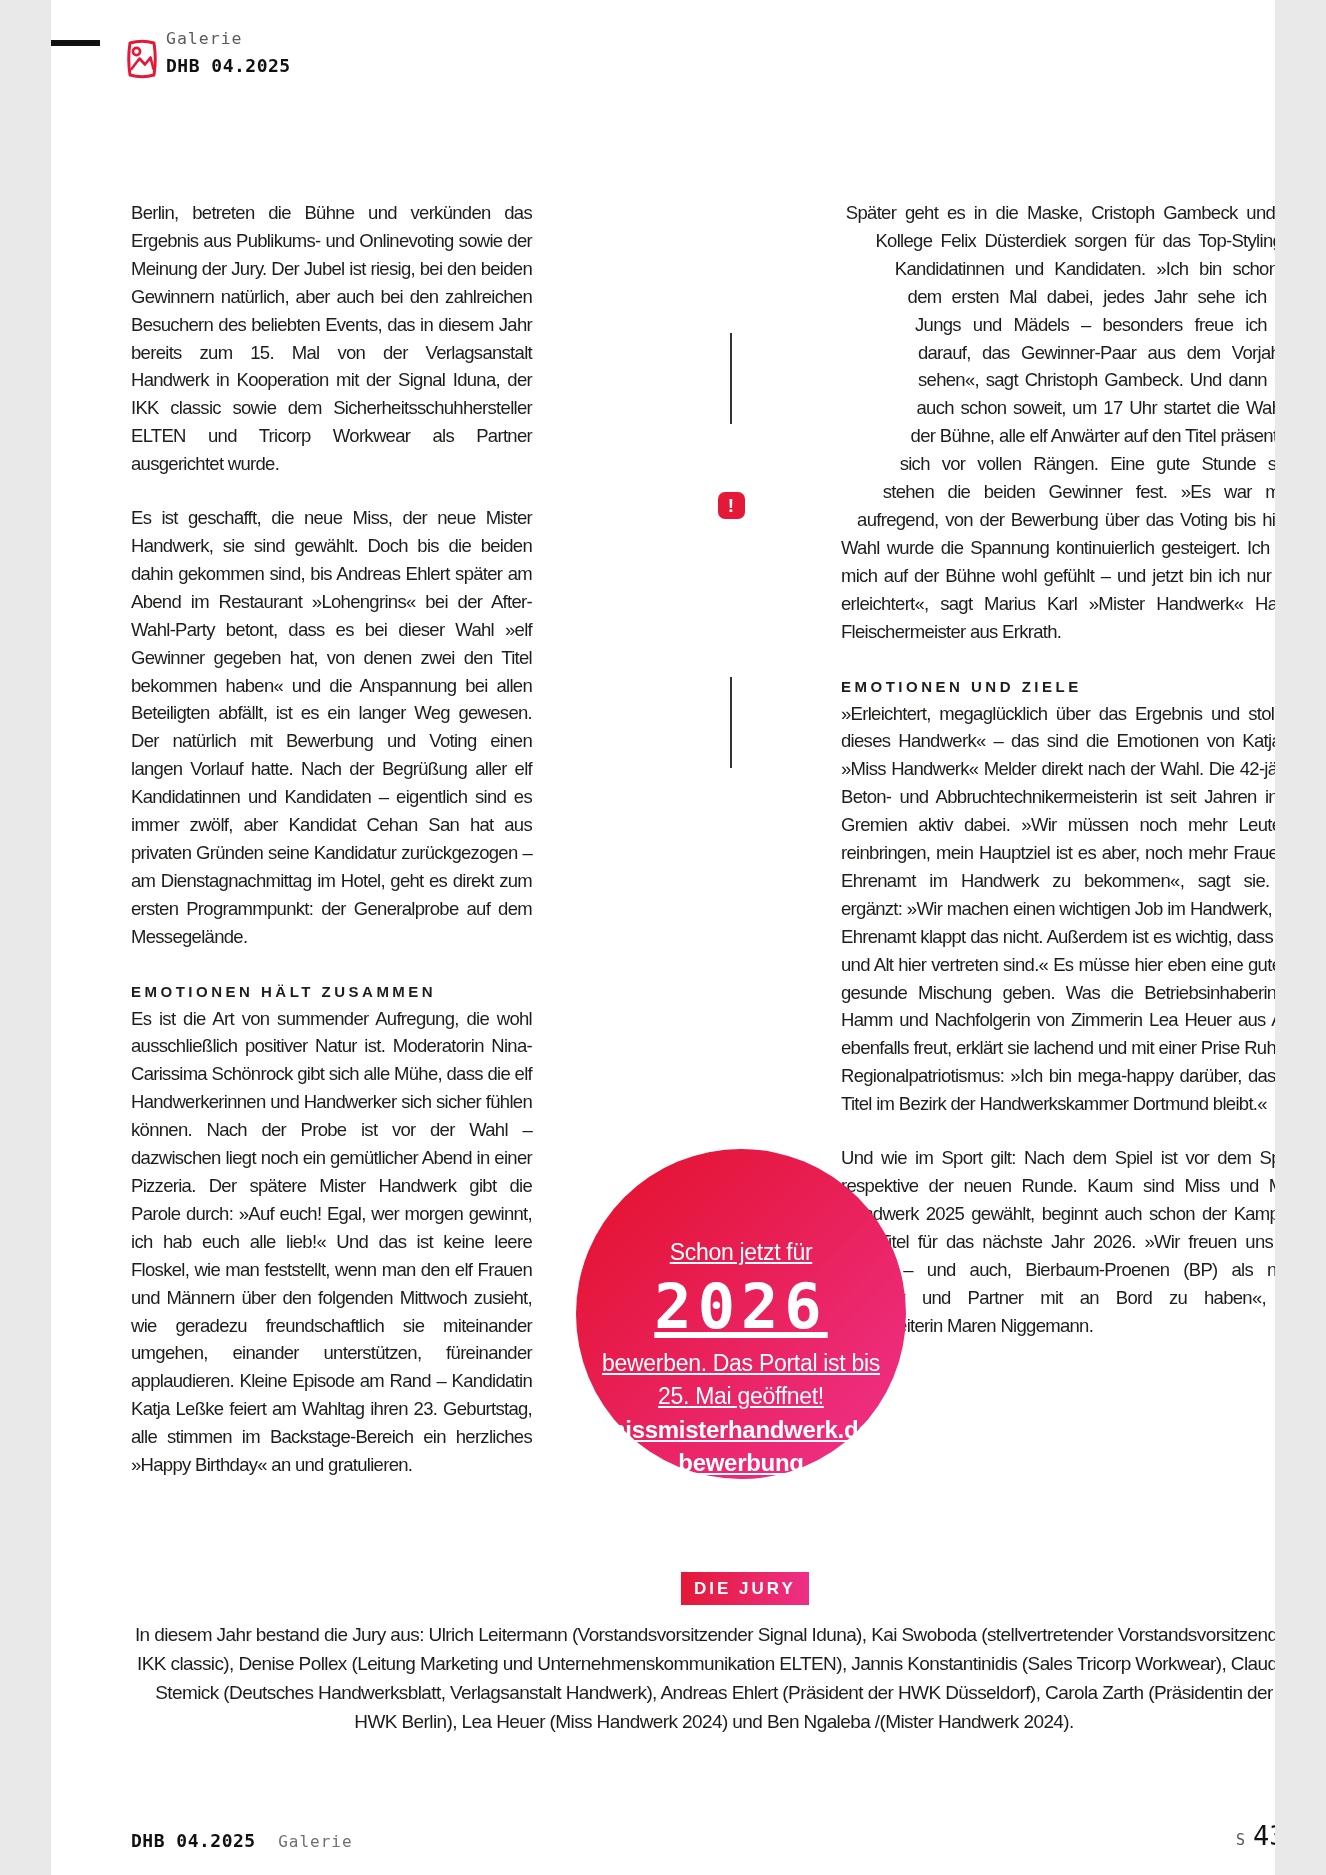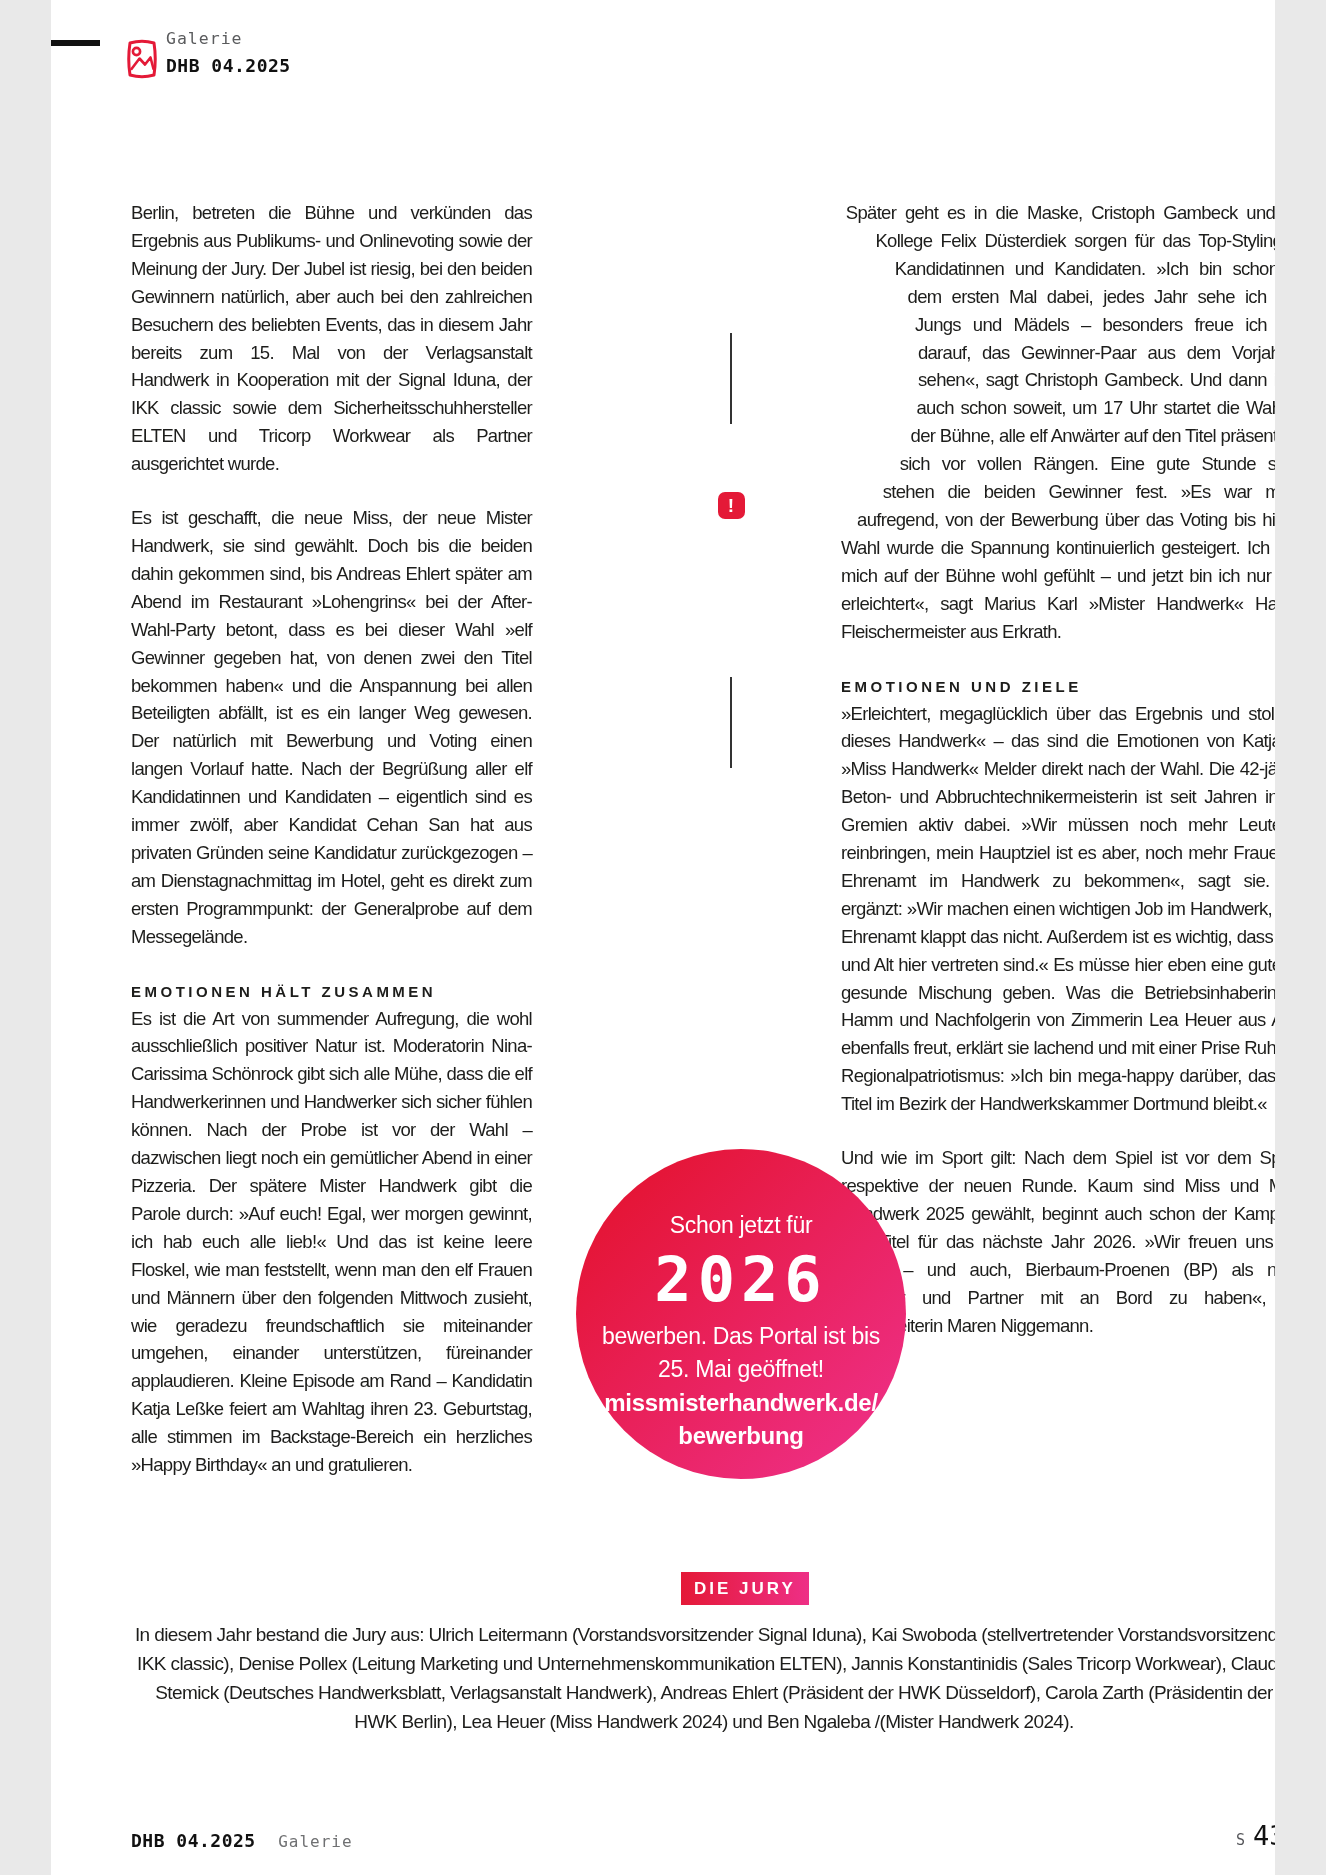--- a/index.html
+++ b/index.html
@@ -41,22 +41,22 @@
   }
   .callout-text{
     margin-top:14px;font-family:"DejaVu Sans Mono",monospace;
     font-size:16px;line-height:28px;letter-spacing:.5px;color:#85878a;
     hyphens:manual;
   }
   
   .circle-badge{
     position:absolute;left:525px;top:1149px;width:330px;height:330px;border-radius:50%;
     background:linear-gradient(135deg,#e41330 8%,#ee2f86 92%);
-    display:flex;flex-direction:column;align-items:center;justify-content:flex-start;
-    color:#fff;text-align:center;
+    display:flex;flex-direction:column;align-items:center;justify-content:flex-end;
+    color:#fff;text-align:center;text-decoration:underline;
   }
   .cb-inner{width:290px;margin-top:60px;}
   .cb-line{font-size:23px;line-height:33px;letter-spacing:-0.3px;}
   .cb-year{
     font-family:"DejaVu Sans Mono",monospace;font-weight:bold;
     font-size:62px;line-height:60px;letter-spacing:6px;margin:8px 0 10px 0;
   }
   .cb-url{font-size:24px;line-height:33px;font-weight:bold;letter-spacing:-0.3px;}
   
   .jury-badge{

